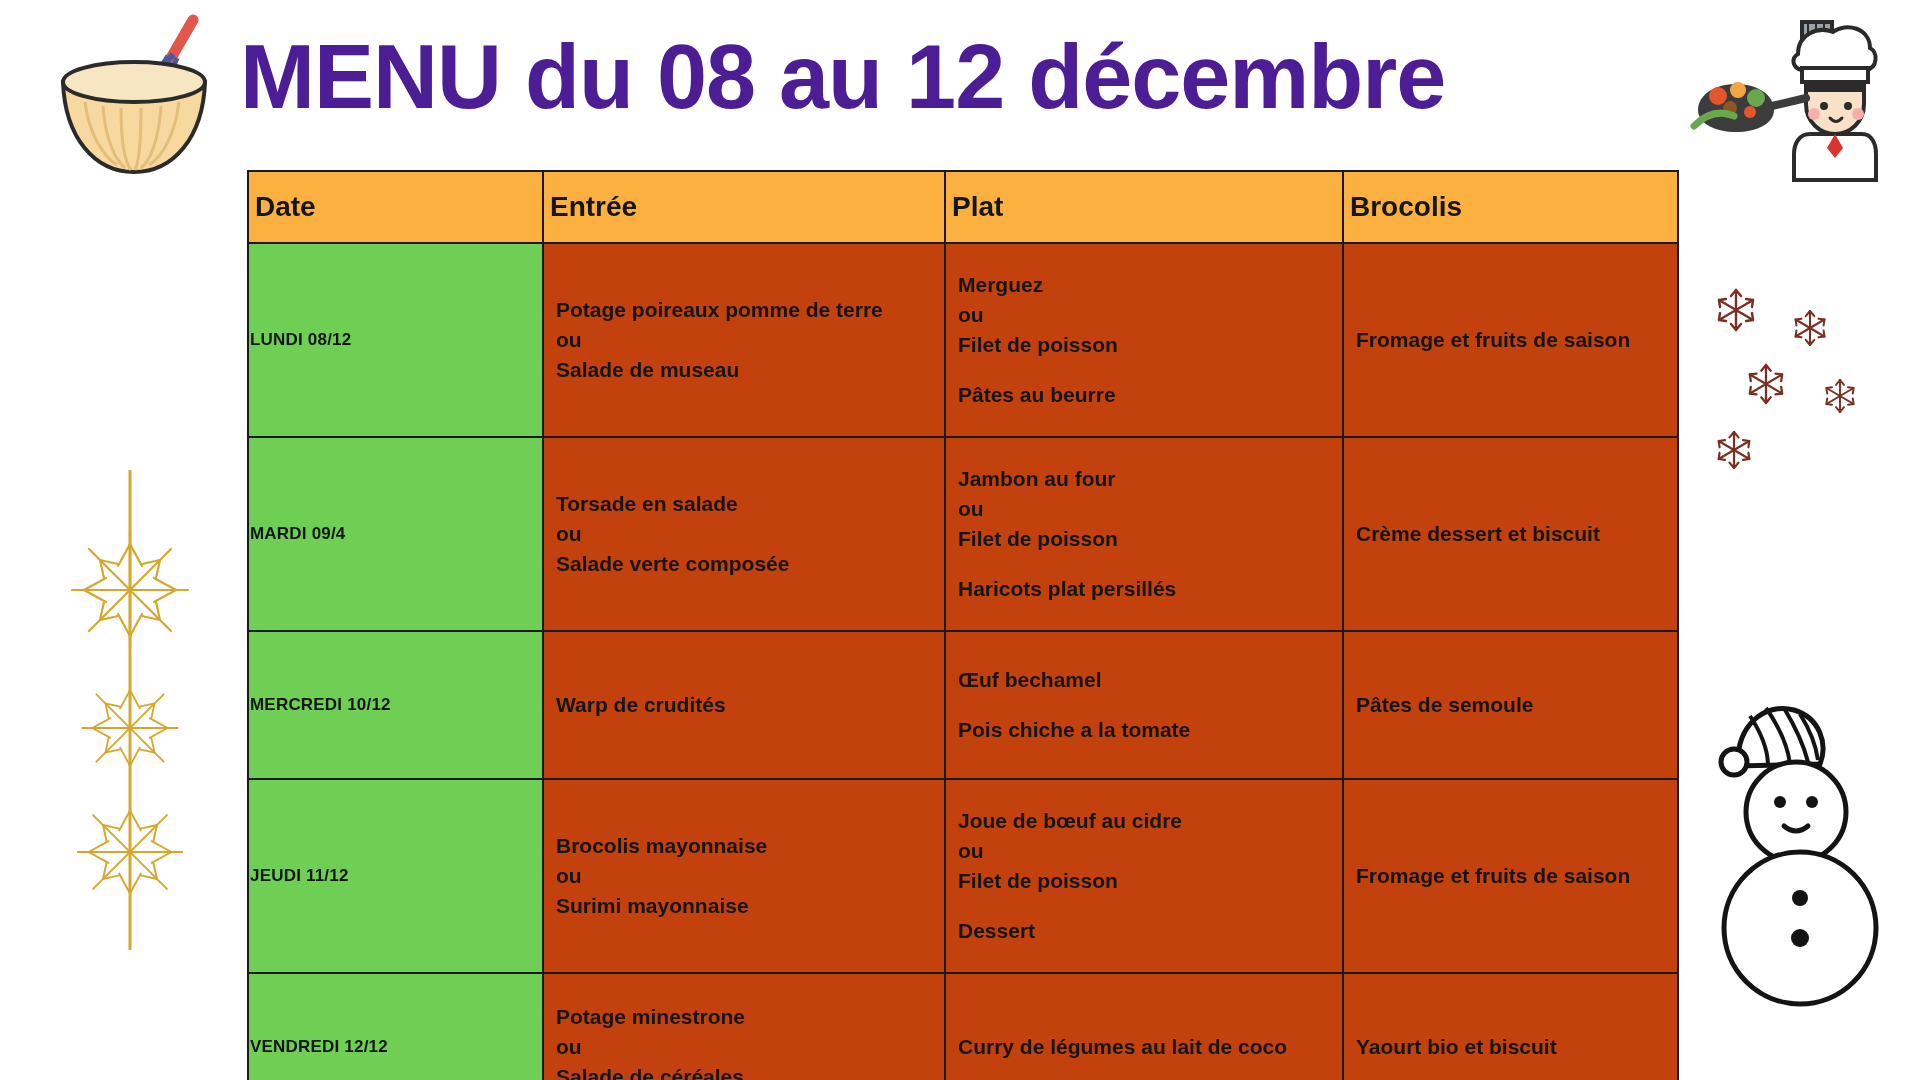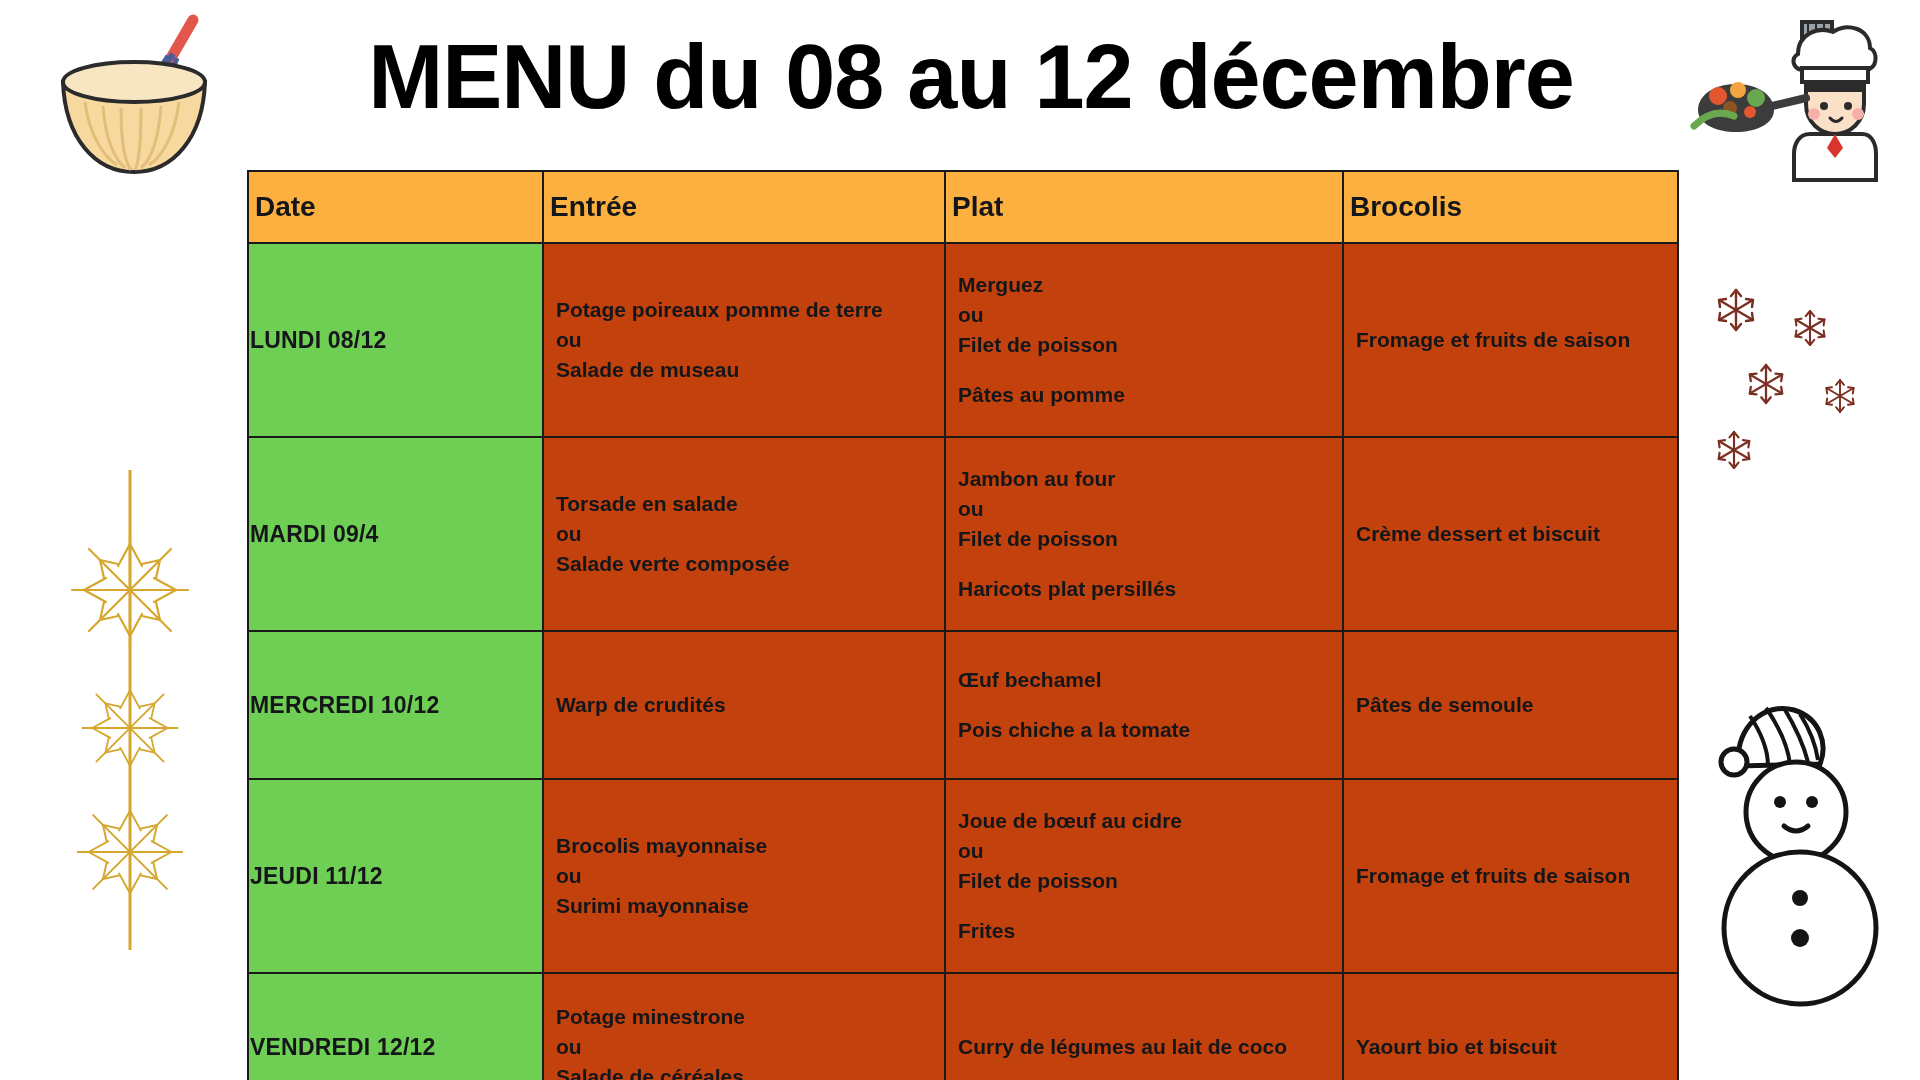--- a/index.html
+++ b/index.html
@@ -15,27 +15,26 @@
   #page {
     position: relative;
     width: 1920px;
     height: 1080px;
     background: #ffffff;
   }
 
   
   .title {
     position: absolute;
-    left: 246px;
+    left: 240px;
     top: 30px;
     width: 1450px;
-    text-align: center;
     font-size: 90px;
     font-weight: bold;
-    color: #000000;
+    color: #4c1d95;
     letter-spacing: -1px;
     line-height: 1.05;
     white-space: nowrap;
   }
 
   
   .menu-table {
     position: absolute;
     left: 247px;
     top: 170px;
@@ -60,21 +59,21 @@
     height: 62px;
     padding: 4px 6px;
   }
   .col-date   { width: 295px; }
   .col-entree { width: 402px; }
   .col-plat   { width: 398px; }
   .col-dessert{ width: 335px; }
 
   .cell-date {
     background: #6fce54;
-    font-size: 23px;
+    font-size: 17px;
     font-weight: bold;
     letter-spacing: 0.2px;
   }
   .cell-text {
     background: #c2410c;
     font-size: 21px;
     font-weight: bold;
     line-height: 1.42;
     padding: 10px 12px;
   }
@@ -268,21 +267,21 @@
         <td class="cell-text">
           <span>Potage poireaux pomme de terre</span><br>
           <span>ou</span><br>
           <span>Salade de museau</span>
         </td>
         <td class="cell-text">
           <span>Merguez</span><br>
           <span>ou</span><br>
           <span>Filet de poisson</span>
           <span class="gap"></span>
-          <span>Pâtes au pomme</span>
+          <span>Pâtes au beurre</span>
         </td>
         <td class="cell-text">Fromage et fruits de saison</td>
       </tr>
 
       <tr class="row-tall">
         <td class="cell-date">MARDI 09/4</td>
         <td class="cell-text">
           <span>Torsade en salade</span><br>
           <span>ou</span><br>
           <span>Salade verte composée</span>
@@ -315,21 +314,21 @@
         <td class="cell-text">
           <span>Brocolis mayonnaise</span><br>
           <span>ou</span><br>
           <span>Surimi mayonnaise</span>
         </td>
         <td class="cell-text">
           <span>Joue de bœuf au cidre</span><br>
           <span>ou</span><br>
           <span>Filet de poisson</span>
           <span class="gap"></span>
-          <span>Frites</span>
+          <span>Dessert</span>
         </td>
         <td class="cell-text">Fromage et fruits de saison</td>
       </tr>
 
       <tr class="row-medium">
         <td class="cell-date">VENDREDI 12/12</td>
         <td class="cell-text">
           <span>Potage minestrone</span><br>
           <span>ou</span><br>
           <span>Salade de céréales</span>

